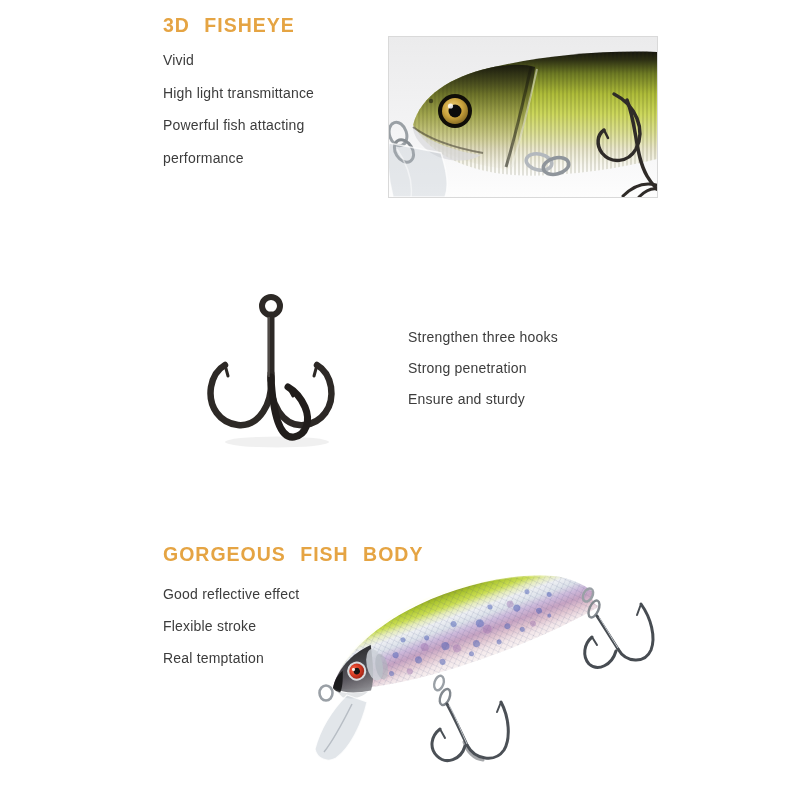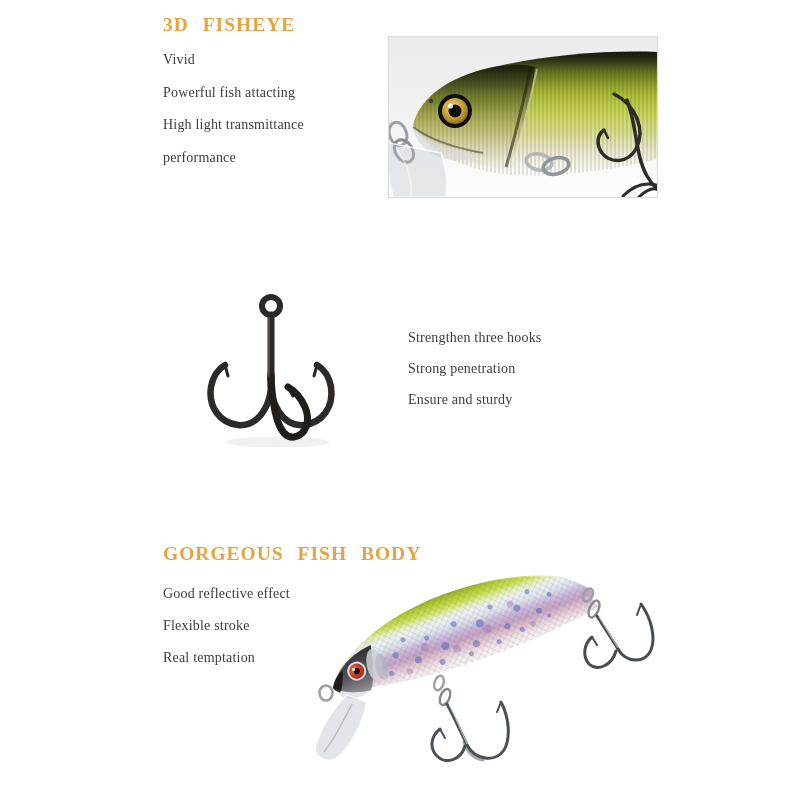--- a/index.html
+++ b/index.html
@@ -1,18 +1,18 @@
 <!DOCTYPE html>
 <html><head>
 <meta charset="utf-8">
 <style>
   html,body{margin:0;padding:0;background:#fff;}
   .canvas{
     position:relative;width:800px;height:800px;background:#ffffff;overflow:hidden;
-    font-family:Liberation Serif, serif;
+    font-family:Liberation Sans, sans-serif;
   }
   .heading{
     position:absolute;margin:0;
     font-size:19.5px;font-weight:bold;color:#E5A443;
     letter-spacing:1px;word-spacing:8px;line-height:22px;
   }
   .feature-lines{position:absolute;}
   .feature-lines p{
     margin:0;font-size:14px;color:#3C3C3C;letter-spacing:0.2px;
   }
@@ -27,22 +27,22 @@
 </style>
 </head>
 <body>
 
 <div class="canvas">
 
   <h2 class="heading" style="left:163px;top:14px;">3D FISHEYE</h2>
 
   <div class="feature-lines lh32" style="left:163px;top:44px;">
     <p>Vivid</p>
+    <p>High light transmittance</p>
     <p>Powerful fish attacting</p>
-    <p>High light transmittance</p>
     <p>performance</p>
   </div>
 
   <div class="photo framed" style="left:388px;top:36px;width:268px;height:160px;">
     <svg width="268" height="160" viewBox="0 0 268 160">
       <defs>
         <linearGradient id="bodyGrad" x1="0" y1="14" x2="0" y2="140" gradientUnits="userSpaceOnUse">
           <stop offset="0" stop-color="#14140e"></stop>
           <stop offset="0.07" stop-color="#2c2f14"></stop>
           <stop offset="0.18" stop-color="#6e7b24"></stop>

